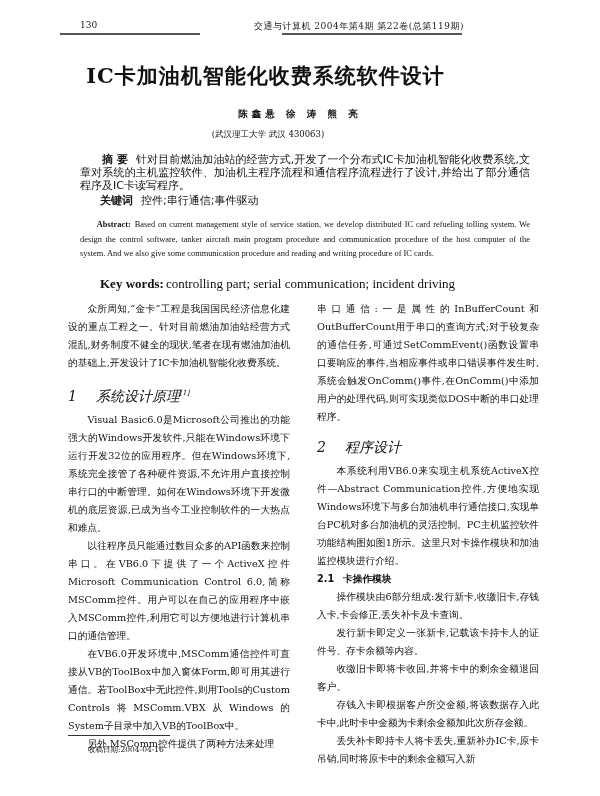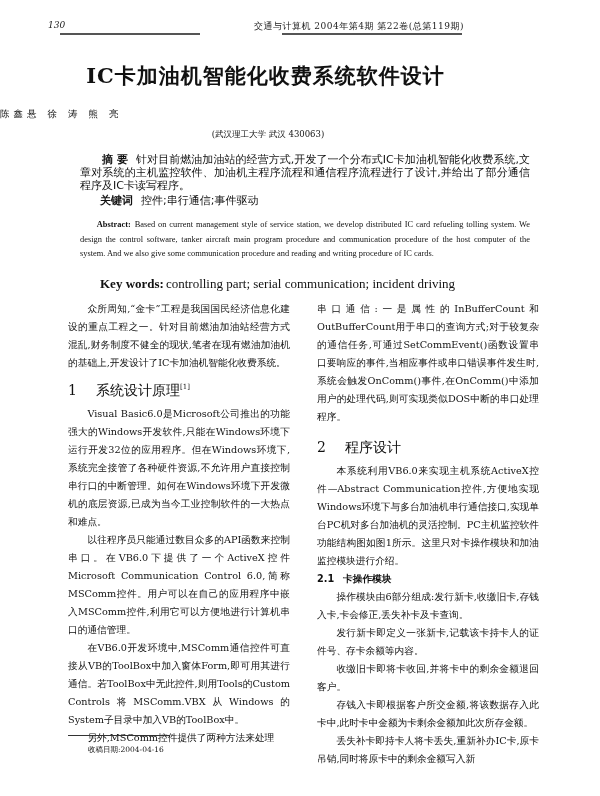--- a/index.html
+++ b/index.html
@@ -1,37 +1,37 @@
 <!DOCTYPE html>
 <html><head>
 <meta charset="utf-8">
 <style>
   html, body { margin:0; padding:0; background:#ffffff; }
   body { width:600px; height:796px; position:relative; overflow:hidden; color:#111; font-family:"DejaVu Serif", serif; }
   .hdr { position:absolute; top:20px; font-size:9px; color:#222; }
-  .hdr-left { left:48px;font-style:italic; }
+  .hdr-left { left:80px; }
   .hdr-right { right:136px; letter-spacing:0.5px; }
   .rule { position:absolute; top:33px; height:2px; background:#555; }
   .rule-l { left:60px; width:140px; }
   .rule-r { left:282px; width:180px; }
   .title { position:absolute; top:62px; left:0; width:531px; text-align:center; font-size:21px; font-weight:bold; letter-spacing:1px; }
-  .authors { position:absolute; top:108px; left:0; width:600px; font-size:9.5px; font-weight:normal; letter-spacing:4px; }
+  .authors { position:absolute; top:108px; left:0; width:600px; text-align:center; font-size:9.5px; font-weight:bold; letter-spacing:4px; }
   .affil { position:absolute; top:129px; left:0; width:536px; text-align:center; font-size:8.5px; }
   .abs { position:absolute; left:80px; width:450px; font-size:11px; line-height:13px; text-align:justify; font-family:"DejaVu Sans", sans-serif; }
   .abs-cn { top:153px; }
   .kw-cn { top:192px; left:100px; }
   .abs-en { top:218px; font-family:"Liberation Serif", serif; font-size:8.4px; line-height:14.6px; }
   .kw-en { top:276px; left:100px; font-family:"Liberation Serif", serif; font-size:13px; }
   .lbl { font-weight:bold; margin-right:8px; }
   .col { position:absolute; width:222px; font-size:9.7px; line-height:18px; text-align:justify; }
   .col-l { left:68px; top:300px; }
   .col-r { left:317px; top:300px; }
   .col p { margin:0; text-indent:2em; }
   .col p.noind { text-indent:0; }
-  .h1 { font-size:14px; margin:6px 0 6px 0; text-indent:0 !important; font-family:"DejaVu Serif", serif; }
+  .h1 { font-size:14px; margin:12px 0 6px 0; text-indent:0 !important; font-family:"DejaVu Serif", serif;font-style:italic; }
   .h1 .num { display:inline-block; width:28px; }
   .h1 sup { font-size:7px; }
   .h2 { font-weight:bold; text-indent:0 !important; font-family:"DejaVu Sans", sans-serif; }
   .h2 .num { display:inline-block; width:26px; }
   .footrule { position:absolute; left:68px; top:735px; width:102px; height:1px; background:#333; }
   .footnote { position:absolute; left:88px; top:745px; font-size:7.5px; }
 </style>
 </head>
 <body>
 

